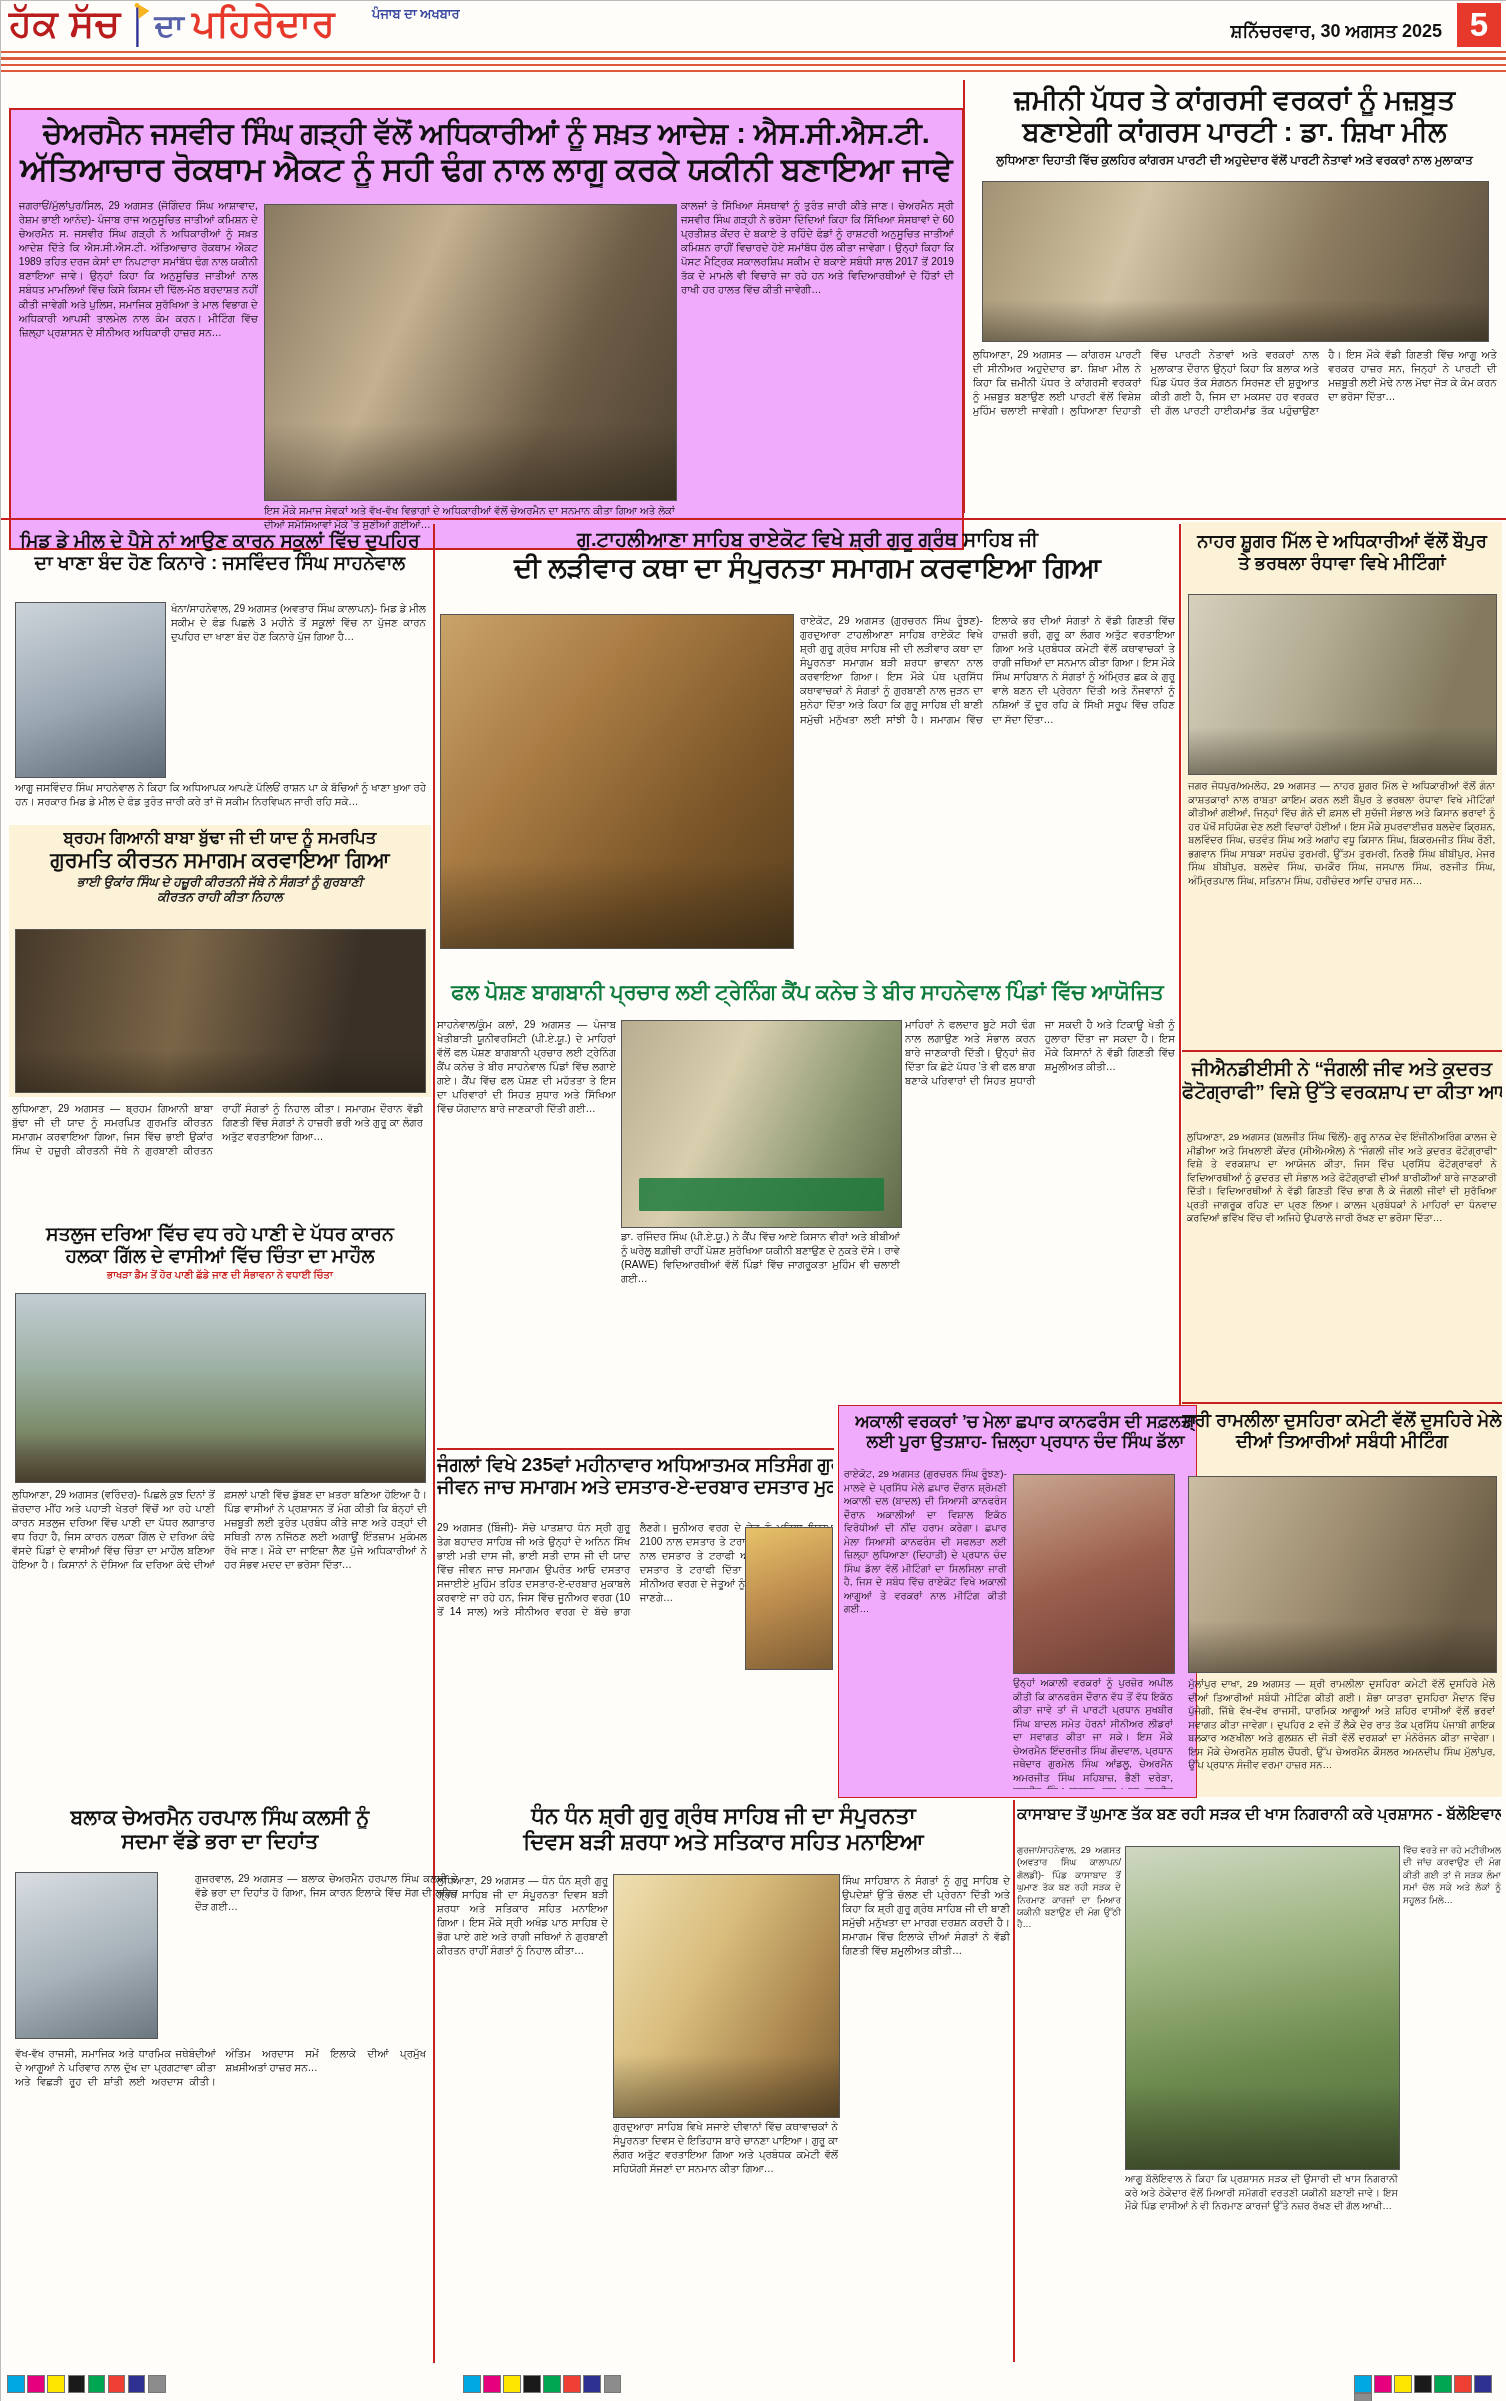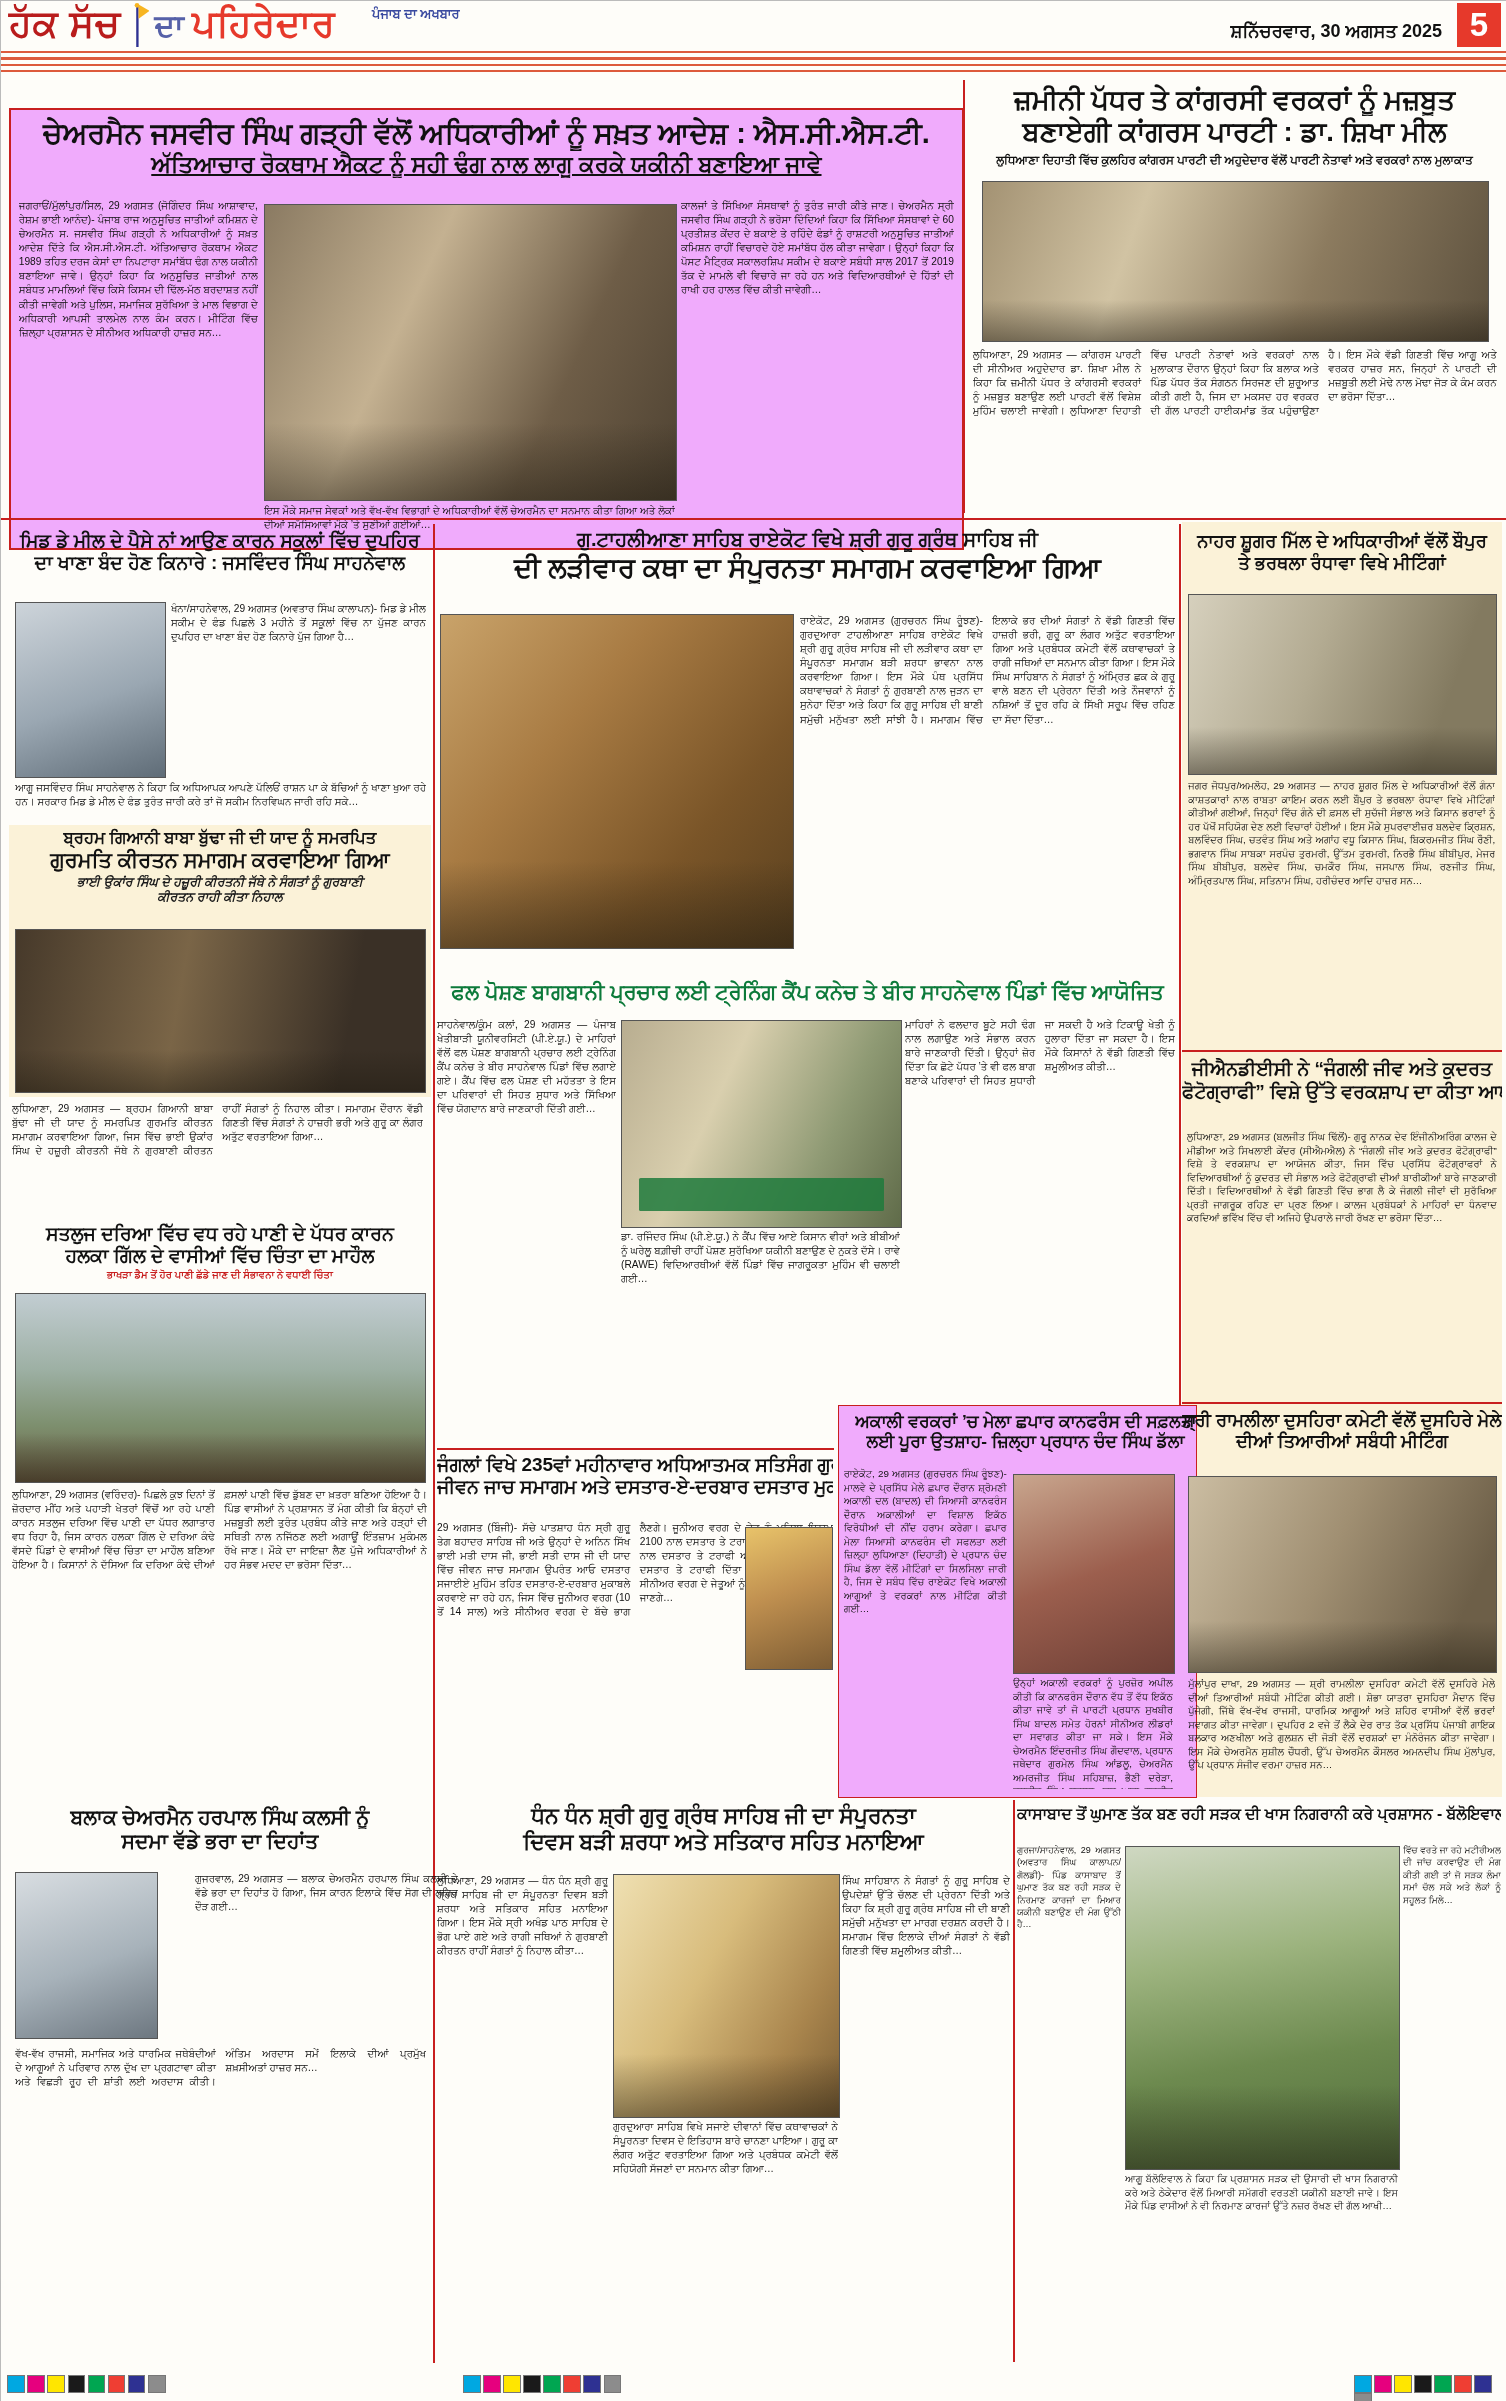--- a/index.html
+++ b/index.html
@@ -51,21 +51,21 @@
         <div class="masth-rule"></div>
         <div class="masth-rule"></div>
         <div class="masth-rule"></div>
     </div>
   </div>
 
   <div class="abs cream" style="left:1181px;top:521px;width:320px;height:1275px;"></div>
 
   <div class="abs red-box" style="left:7.9px;top:75px;width:951px;height:438px;">
     <div class="hl" style="font-size:29px;margin-top:6.3px;">ਚੇਅਰਮੈਨ ਜਸਵੀਰ ਸਿੰਘ ਗੜ੍ਹੀ ਵੱਲੋਂ ਅਧਿਕਾਰੀਆਂ ਨੂੰ ਸਖ਼ਤ ਆਦੇਸ਼ : ਐਸ.ਸੀ.ਐਸ.ਟੀ.</div>
-    <div class="hl" style="font-size:23px;text-decoration:underline;">ਅੱਤਿਆਚਾਰ ਰੋਕਥਾਮ ਐਕਟ ਨੂੰ ਸਹੀ ਢੰਗ ਨਾਲ ਲਾਗੂ ਕਰਕੇ ਯਕੀਨੀ ਬਣਾਇਆ ਜਾਵੇ</div>
+    <div class="hl" style="font-size:32px;">ਅੱਤਿਆਚਾਰ ਰੋਕਥਾਮ ਐਕਟ ਨੂੰ ਸਹੀ ਢੰਗ ਨਾਲ ਲਾਗੂ ਕਰਕੇ ਯਕੀਨੀ ਬਣਾਇਆ ਜਾਵੇ</div>
     <div class="abs body-txt" style="left:7.9px;top:89px;width:239px;height:336px;">ਜਗਰਾਓਂ/ਮੁੱਲਾਂਪੁਰ/ਸਿਲ, 29 ਅਗਸਤ (ਜੋਗਿੰਦਰ ਸਿੰਘ ਆਸ਼ਾਵਾਦ, ਰੇਸ਼ਮ ਭਾਈ ਆਨੰਦ)- ਪੰਜਾਬ ਰਾਜ ਅਨੁਸੂਚਿਤ ਜਾਤੀਆਂ ਕਮਿਸ਼ਨ ਦੇ ਚੇਅਰਮੈਨ ਸ. ਜਸਵੀਰ ਸਿੰਘ ਗੜ੍ਹੀ ਨੇ ਅਧਿਕਾਰੀਆਂ ਨੂੰ ਸਖ਼ਤ ਆਦੇਸ਼ ਦਿੱਤੇ ਕਿ ਐਸ.ਸੀ.ਐਸ.ਟੀ. ਅੱਤਿਆਚਾਰ ਰੋਕਥਾਮ ਐਕਟ 1989 ਤਹਿਤ ਦਰਜ ਕੇਸਾਂ ਦਾ ਨਿਪਟਾਰਾ ਸਮਾਂਬੱਧ ਢੰਗ ਨਾਲ ਯਕੀਨੀ ਬਣਾਇਆ ਜਾਵੇ। ਉਨ੍ਹਾਂ ਕਿਹਾ ਕਿ ਅਨੁਸੂਚਿਤ ਜਾਤੀਆਂ ਨਾਲ ਸਬੰਧਤ ਮਾਮਲਿਆਂ ਵਿੱਚ ਕਿਸੇ ਕਿਸਮ ਦੀ ਢਿੱਲ-ਮੱਠ ਬਰਦਾਸ਼ਤ ਨਹੀਂ ਕੀਤੀ ਜਾਵੇਗੀ ਅਤੇ ਪੁਲਿਸ, ਸਮਾਜਿਕ ਸੁਰੱਖਿਆ ਤੇ ਮਾਲ ਵਿਭਾਗ ਦੇ ਅਧਿਕਾਰੀ ਆਪਸੀ ਤਾਲਮੇਲ ਨਾਲ ਕੰਮ ਕਰਨ। ਮੀਟਿੰਗ ਵਿੱਚ ਜ਼ਿਲ੍ਹਾ ਪ੍ਰਸ਼ਾਸਨ ਦੇ ਸੀਨੀਅਰ ਅਧਿਕਾਰੀ ਹਾਜ਼ਰ ਸਨ…</div>
     <div class="abs photo" style="left:253px;top:94px;width:411px;height:295px;background:linear-gradient(115deg,#8a7a62 0%,#c4b191 35%,#6e5d47 70%,#4e4232 100%);">
       <div class="caption-strip"></div>
     </div>
     <div class="abs body-txt" style="left:670px;top:89px;width:273px;height:336px;">ਕਾਲਜਾਂ ਤੇ ਸਿੱਖਿਆ ਸੰਸਥਾਵਾਂ ਨੂੰ ਤੁਰੰਤ ਜਾਰੀ ਕੀਤੇ ਜਾਣ। ਚੇਅਰਮੈਨ ਸ੍ਰੀ ਜਸਵੀਰ ਸਿੰਘ ਗੜ੍ਹੀ ਨੇ ਭਰੋਸਾ ਦਿੰਦਿਆਂ ਕਿਹਾ ਕਿ ਸਿੱਖਿਆ ਸੰਸਥਾਵਾਂ ਦੇ 60 ਪ੍ਰਤੀਸ਼ਤ ਕੇਂਦਰ ਦੇ ਬਕਾਏ ਤੇ ਰਹਿੰਦੇ ਫੰਡਾਂ ਨੂੰ ਰਾਸ਼ਟਰੀ ਅਨੁਸੂਚਿਤ ਜਾਤੀਆਂ ਕਮਿਸ਼ਨ ਰਾਹੀਂ ਵਿਚਾਰਦੇ ਹੋਏ ਸਮਾਂਬੱਧ ਹੱਲ ਕੀਤਾ ਜਾਵੇਗਾ। ਉਨ੍ਹਾਂ ਕਿਹਾ ਕਿ ਪੋਸਟ ਮੈਟ੍ਰਿਕ ਸਕਾਲਰਸ਼ਿਪ ਸਕੀਮ ਦੇ ਬਕਾਏ ਸਬੰਧੀ ਸਾਲ 2017 ਤੋਂ 2019 ਤੱਕ ਦੇ ਮਾਮਲੇ ਵੀ ਵਿਚਾਰੇ ਜਾ ਰਹੇ ਹਨ ਅਤੇ ਵਿਦਿਆਰਥੀਆਂ ਦੇ ਹਿੱਤਾਂ ਦੀ ਰਾਖੀ ਹਰ ਹਾਲਤ ਵਿੱਚ ਕੀਤੀ ਜਾਵੇਗੀ…</div>
     <div class="abs body-txt" style="left:253px;top:394px;width:411px;height:38px;">ਇਸ ਮੌਕੇ ਸਮਾਜ ਸੇਵਕਾਂ ਅਤੇ ਵੱਖ-ਵੱਖ ਵਿਭਾਗਾਂ ਦੇ ਅਧਿਕਾਰੀਆਂ ਵੱਲੋਂ ਚੇਅਰਮੈਨ ਦਾ ਸਨਮਾਨ ਕੀਤਾ ਗਿਆ ਅਤੇ ਲੋਕਾਂ ਦੀਆਂ ਸਮੱਸਿਆਵਾਂ ਮੌਕੇ ’ਤੇ ਸੁਣੀਆਂ ਗਈਆਂ…</div>
   </div>
 
   <div class="abs" style="left:967px;top:75px;width:533px;height:438px;">
     <div class="hl" style="font-size:27.5px;margin-top:7.9px;">ਜ਼ਮੀਨੀ ਪੱਧਰ ਤੇ ਕਾਂਗਰਸੀ ਵਰਕਰਾਂ ਨੂੰ ਮਜ਼ਬੂਤ</div>

